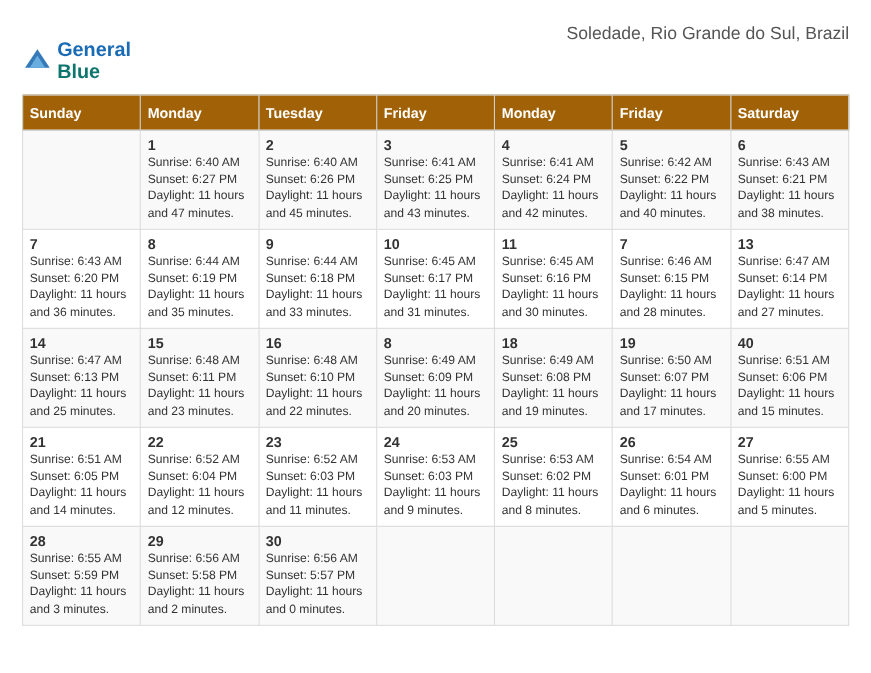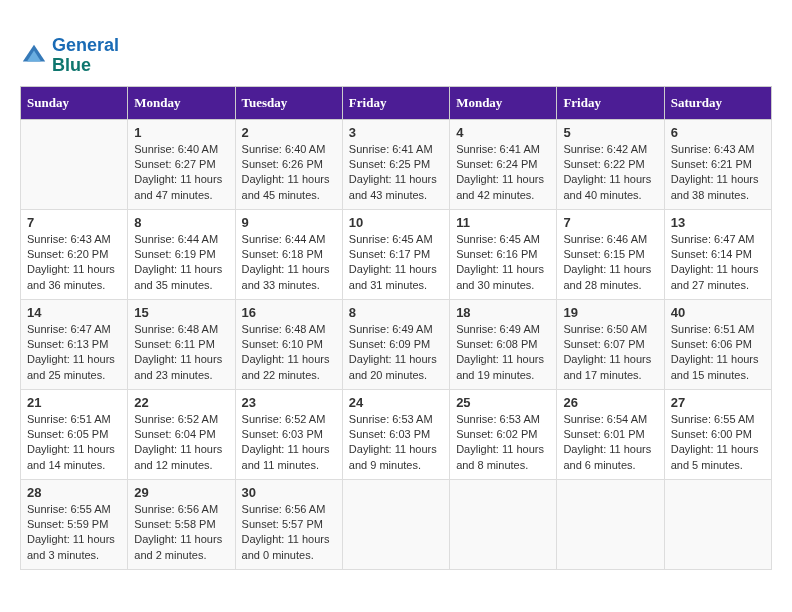--- a/index.html
+++ b/index.html
@@ -47,23 +47,22 @@
       font-size: 16px;
       color: #555;
       margin-top: 2px;
     }
     table {
       width: 100%;
       border-collapse: collapse;
       font-size: 11px;
     }
     thead tr {
-      background-color: #4c1d95;
+      background-color: #a16207;
       color: #fff;
-      font-family: Liberation Serif, serif;
     }
     thead th {
       padding: 8px 6px;
       text-align: left;
       font-size: 13px;
       font-weight: bold;
       border: 1px solid #ccc;
     }
     tbody tr {
       border: 1px solid #ddd;
@@ -103,20 +102,21 @@
     <svg class="logo-icon" viewBox="0 0 40 40">
       <polygon points="20,4 36,28 4,28" fill="#3579b8"></polygon>
       <polygon points="20,12 30,28 10,28" fill="#6aaee0"></polygon>
     </svg>
     <div class="logo-text">
       <div><span>General</span></div>
       <div style="color:#0f766e;">Blue</div>
     </div>
   </div>
   <div class="title-block">
+    <div class="location-title">Soledade, Rio Grande do Sul, Brazil</div>
   </div>
 </div>
 
 <table>
   <thead>
     <tr>
     <th>Sunday</th>
         <th>Monday</th>
         <th>Tuesday</th>
         <th>Friday</th>

